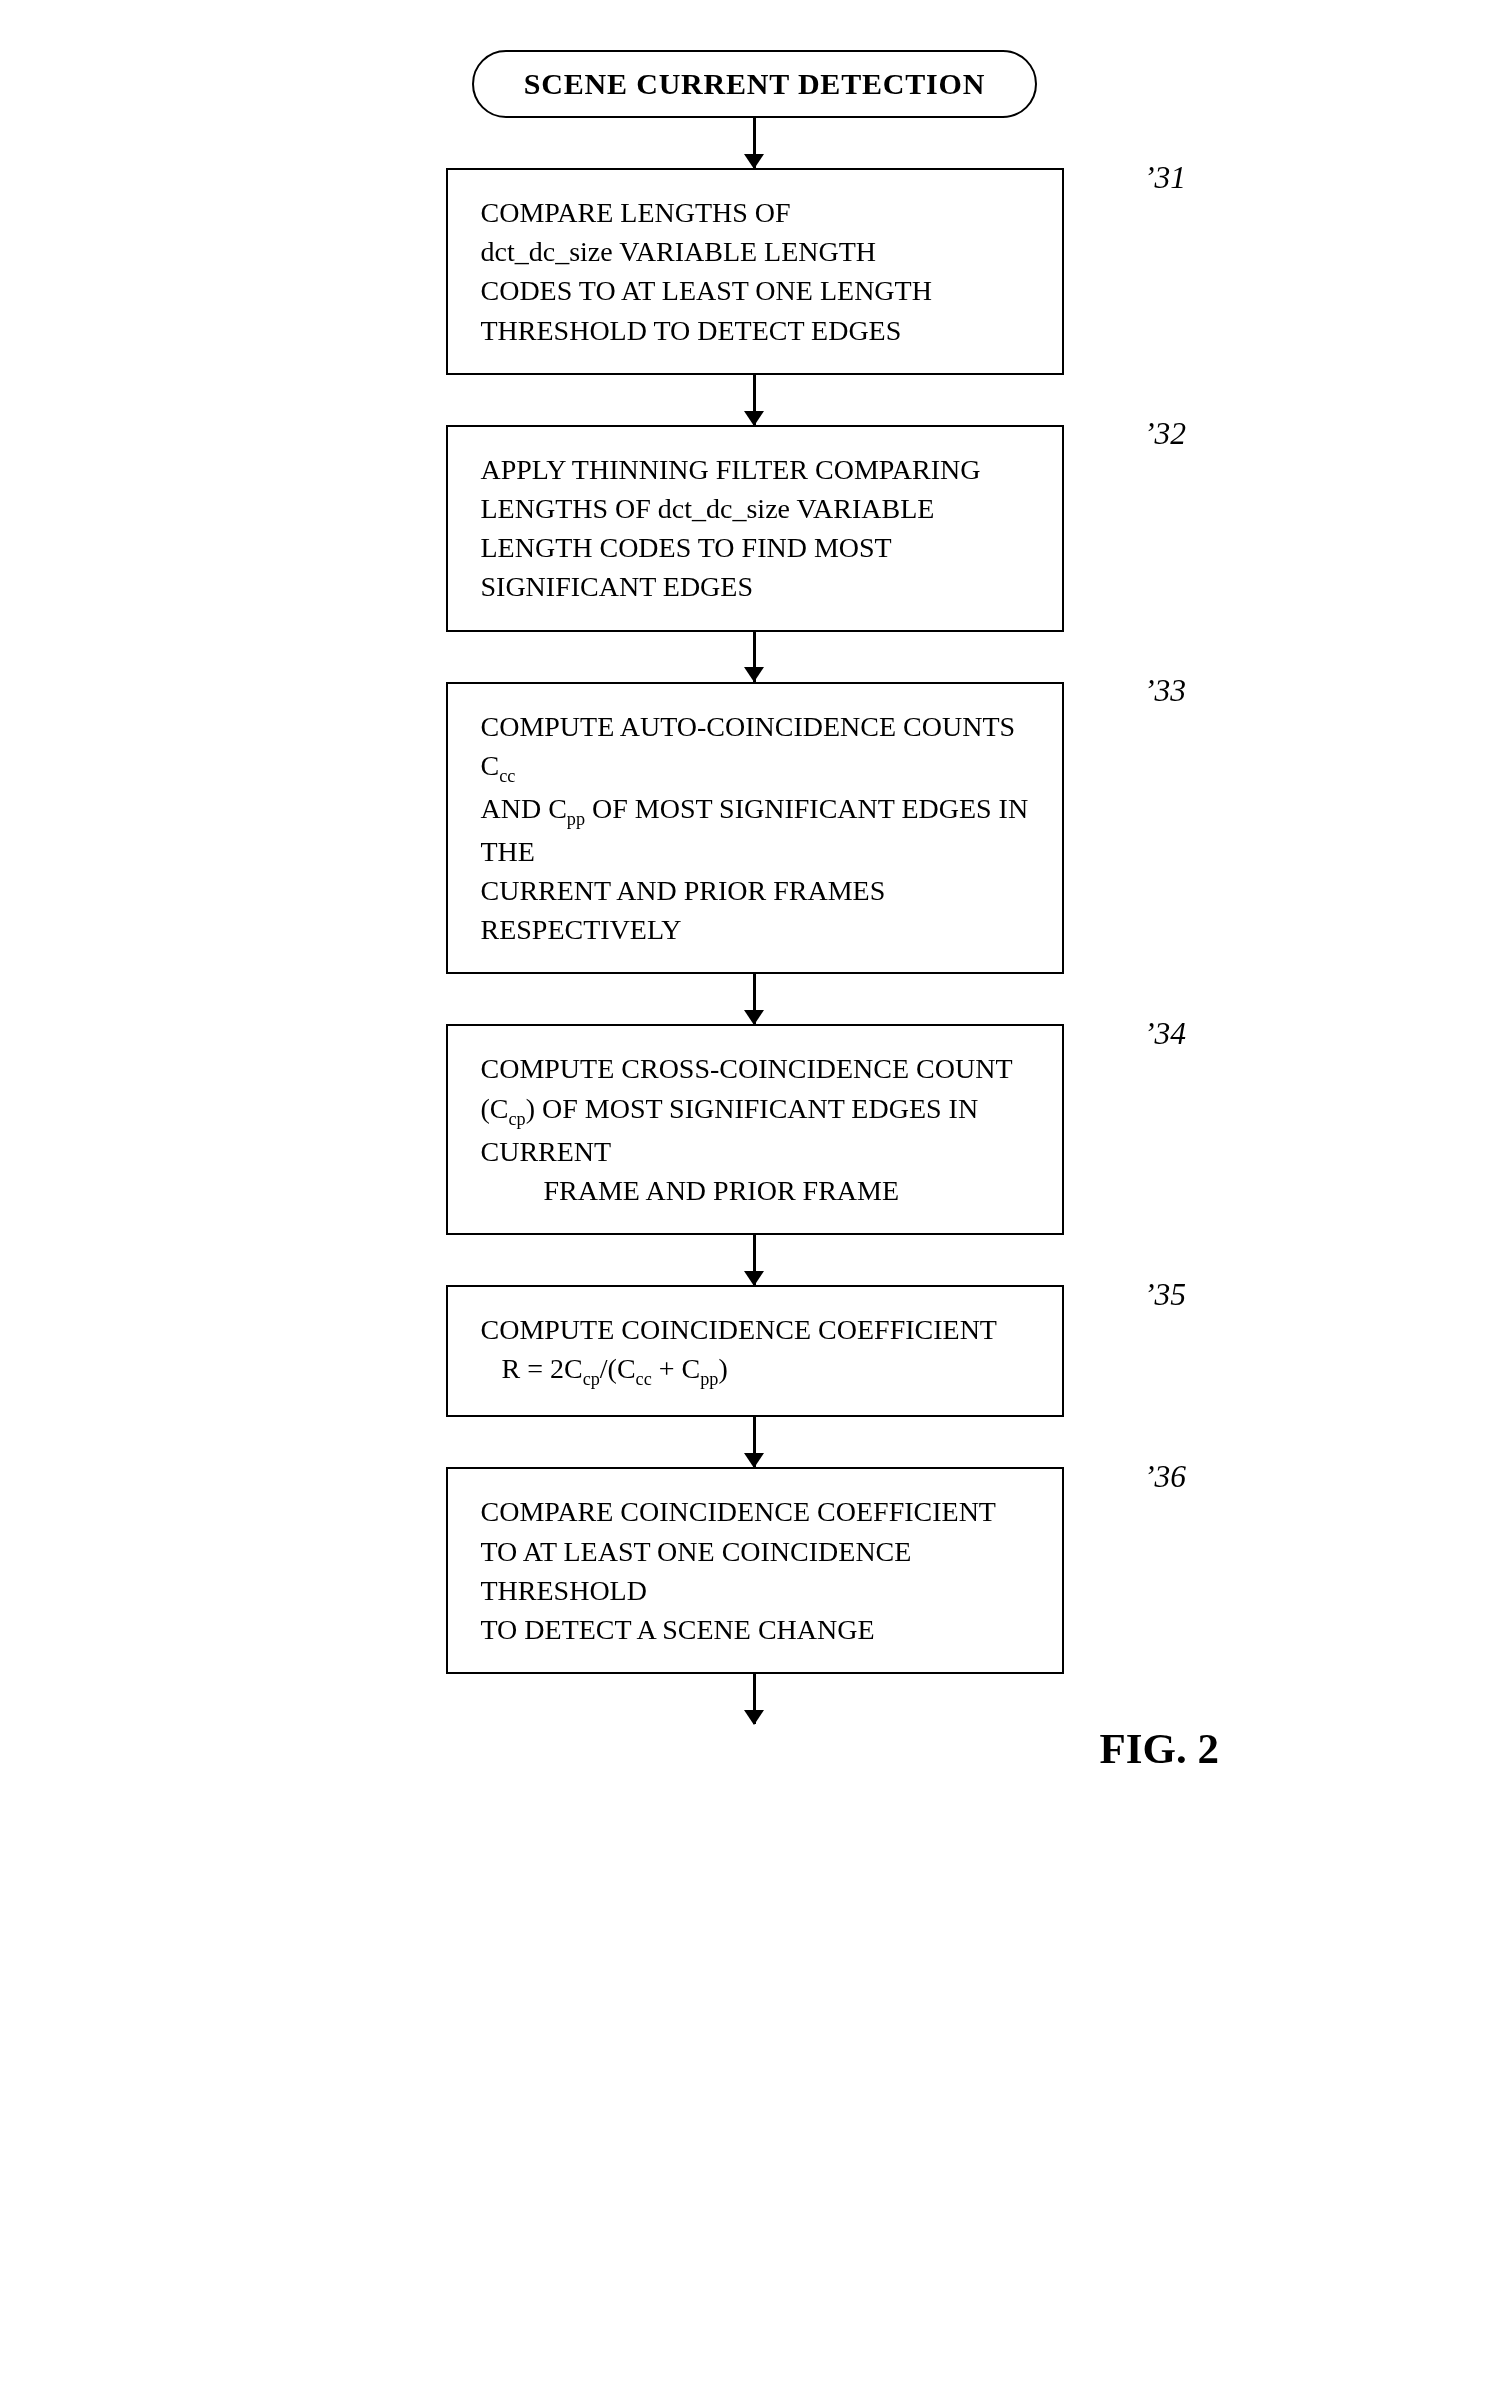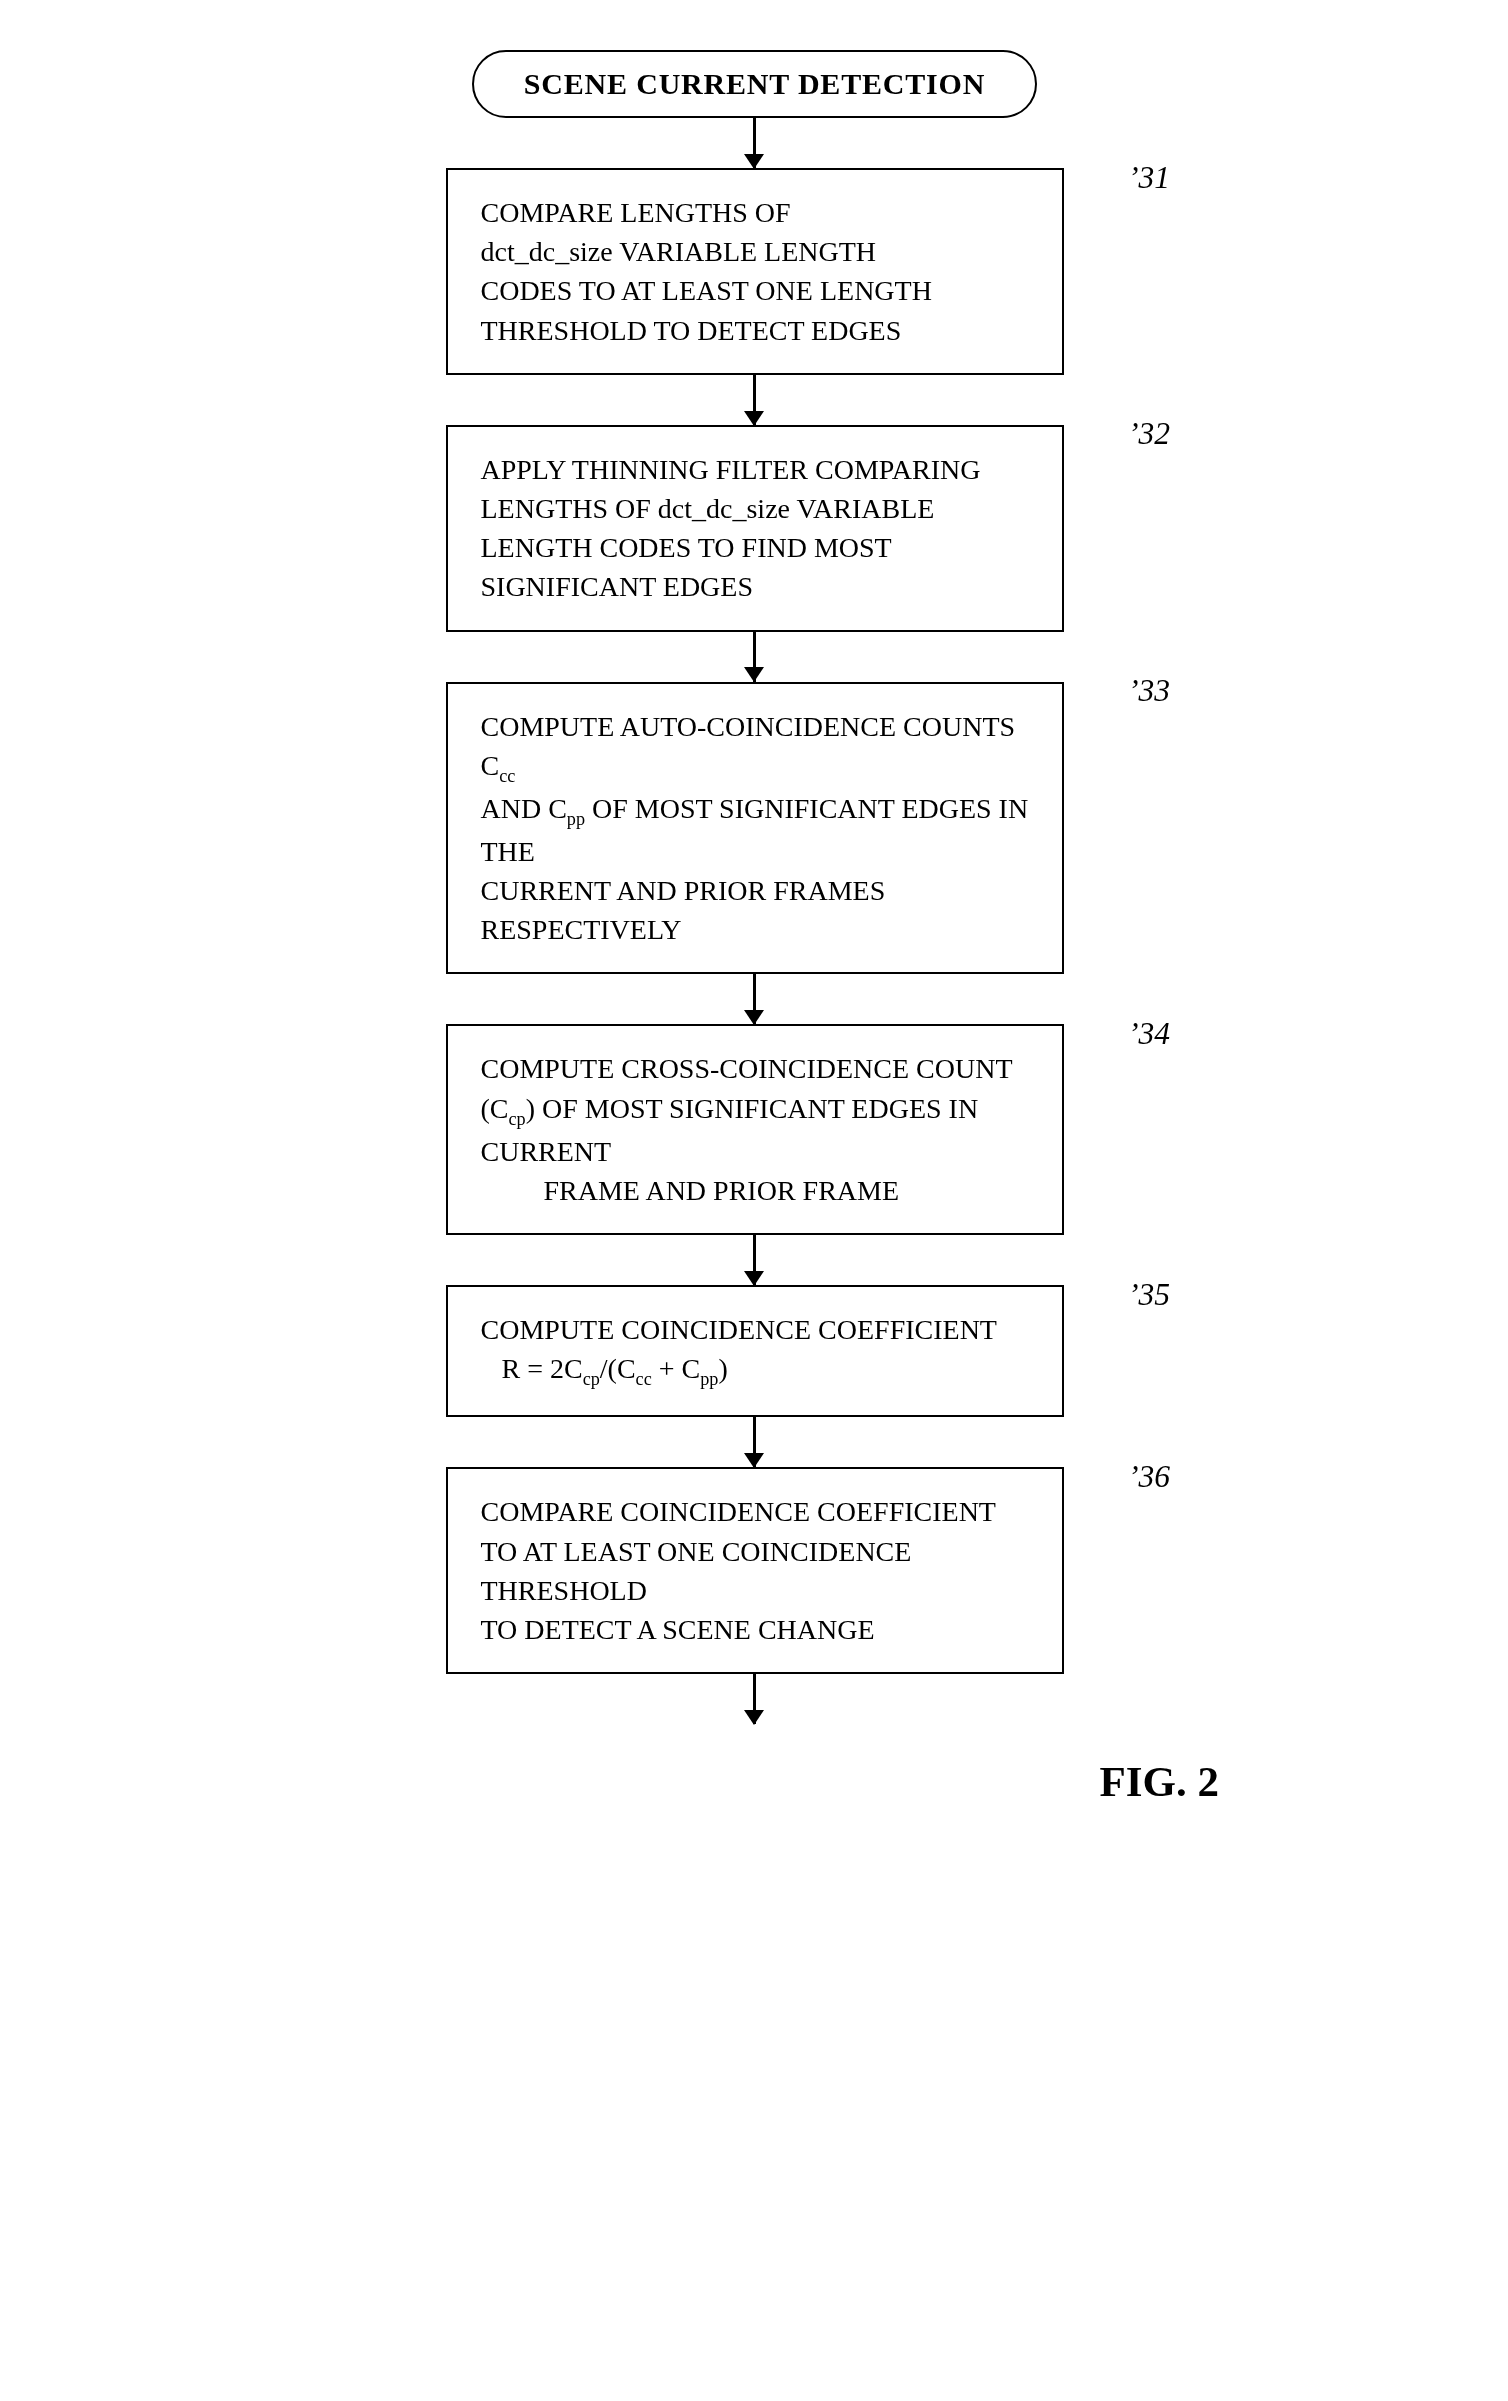--- a/index.html
+++ b/index.html
@@ -77,34 +77,33 @@
     .step-row {
       position: relative;
       width: 100%;
       display: flex;
       justify-content: center;
       align-items: flex-start;
     }
 
     .step-label {
       position: absolute;
-      right: 82px;
+      right: 66px;
       top: -8.3px;
       font-size: 31.5px;
       font-style: italic;
       font-family: 'Times New Roman', Times, serif;
     }
 
     .fig-label {
       font-size: 43px;
       font-weight: bold;
       font-family: 'Times New Roman', Times, serif;
       align-self: flex-end;
       margin-right: 33px;
-      margin-top: 33px;
       text-align: center;
     }
 
     
     sub {
       font-size: 0.65em;
     }
 
     .formula {
       font-family: 'Times New Roman', Times, serif;

